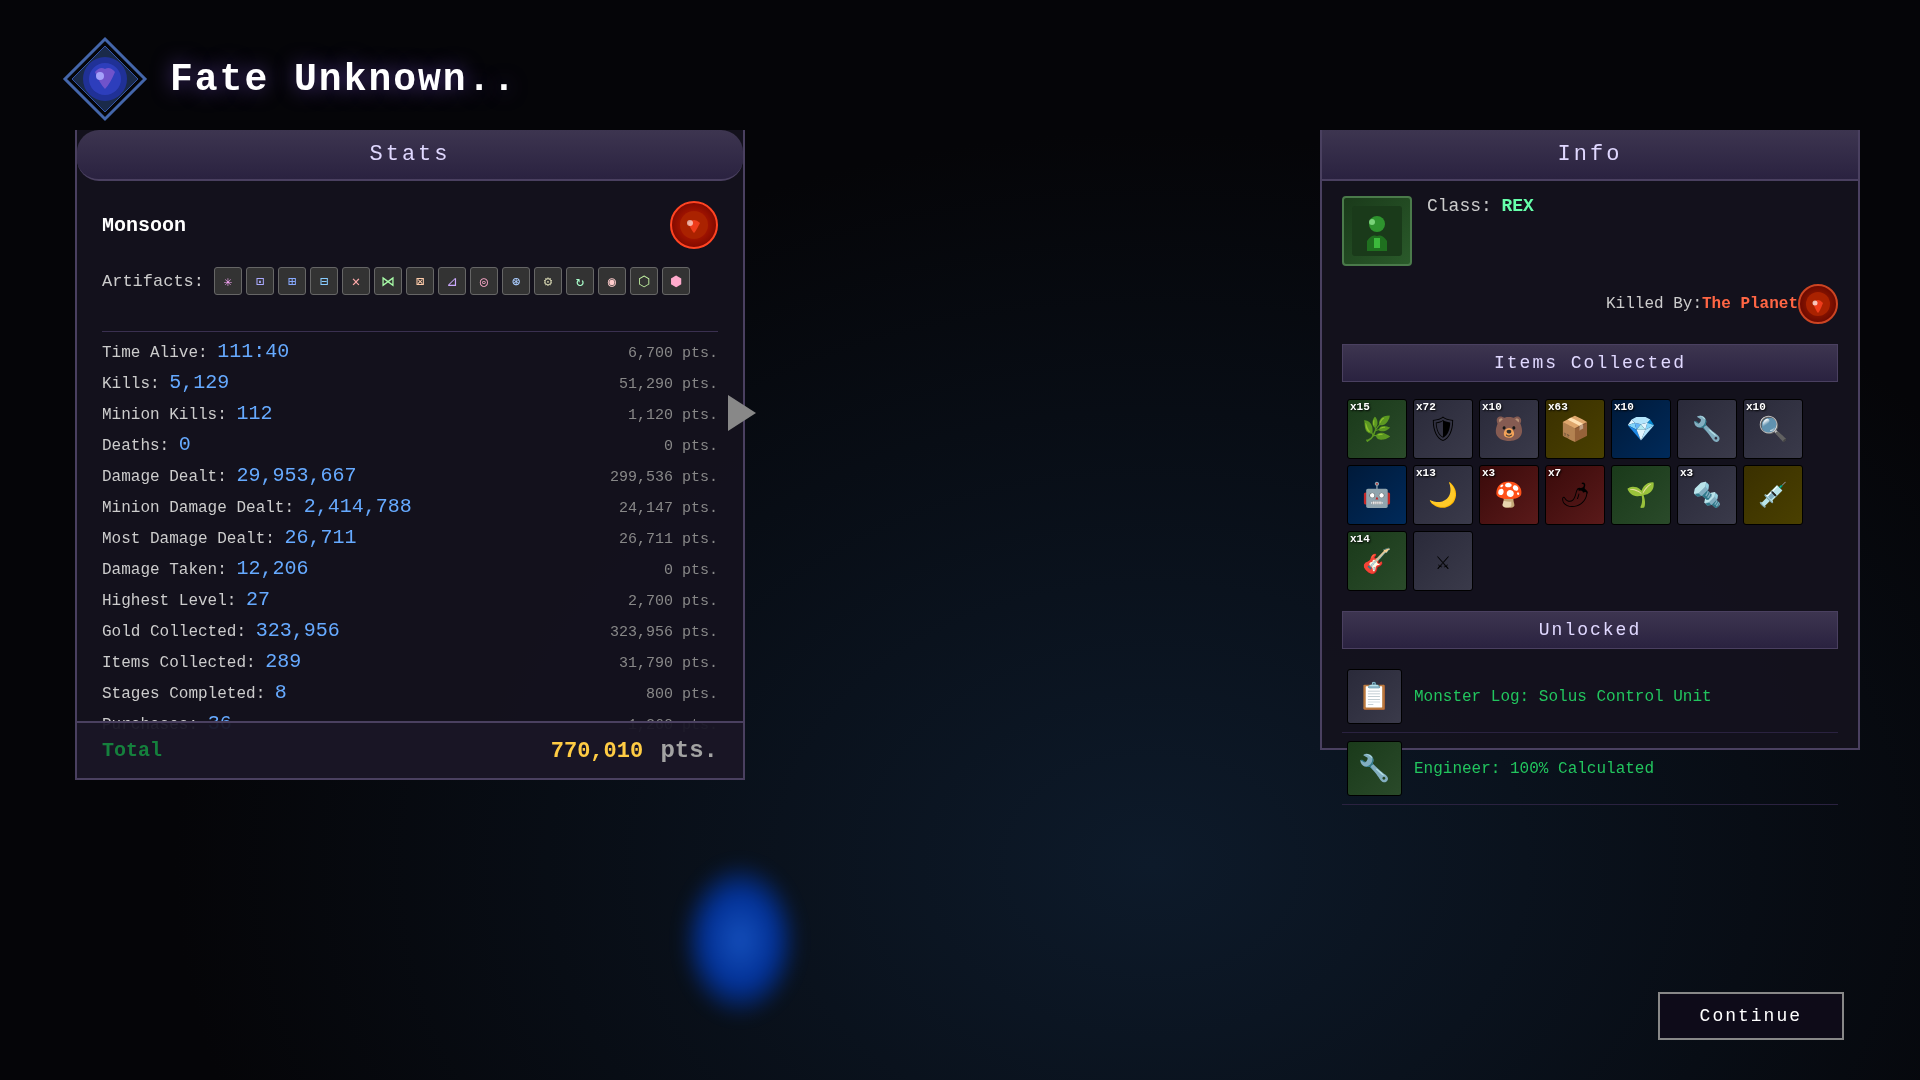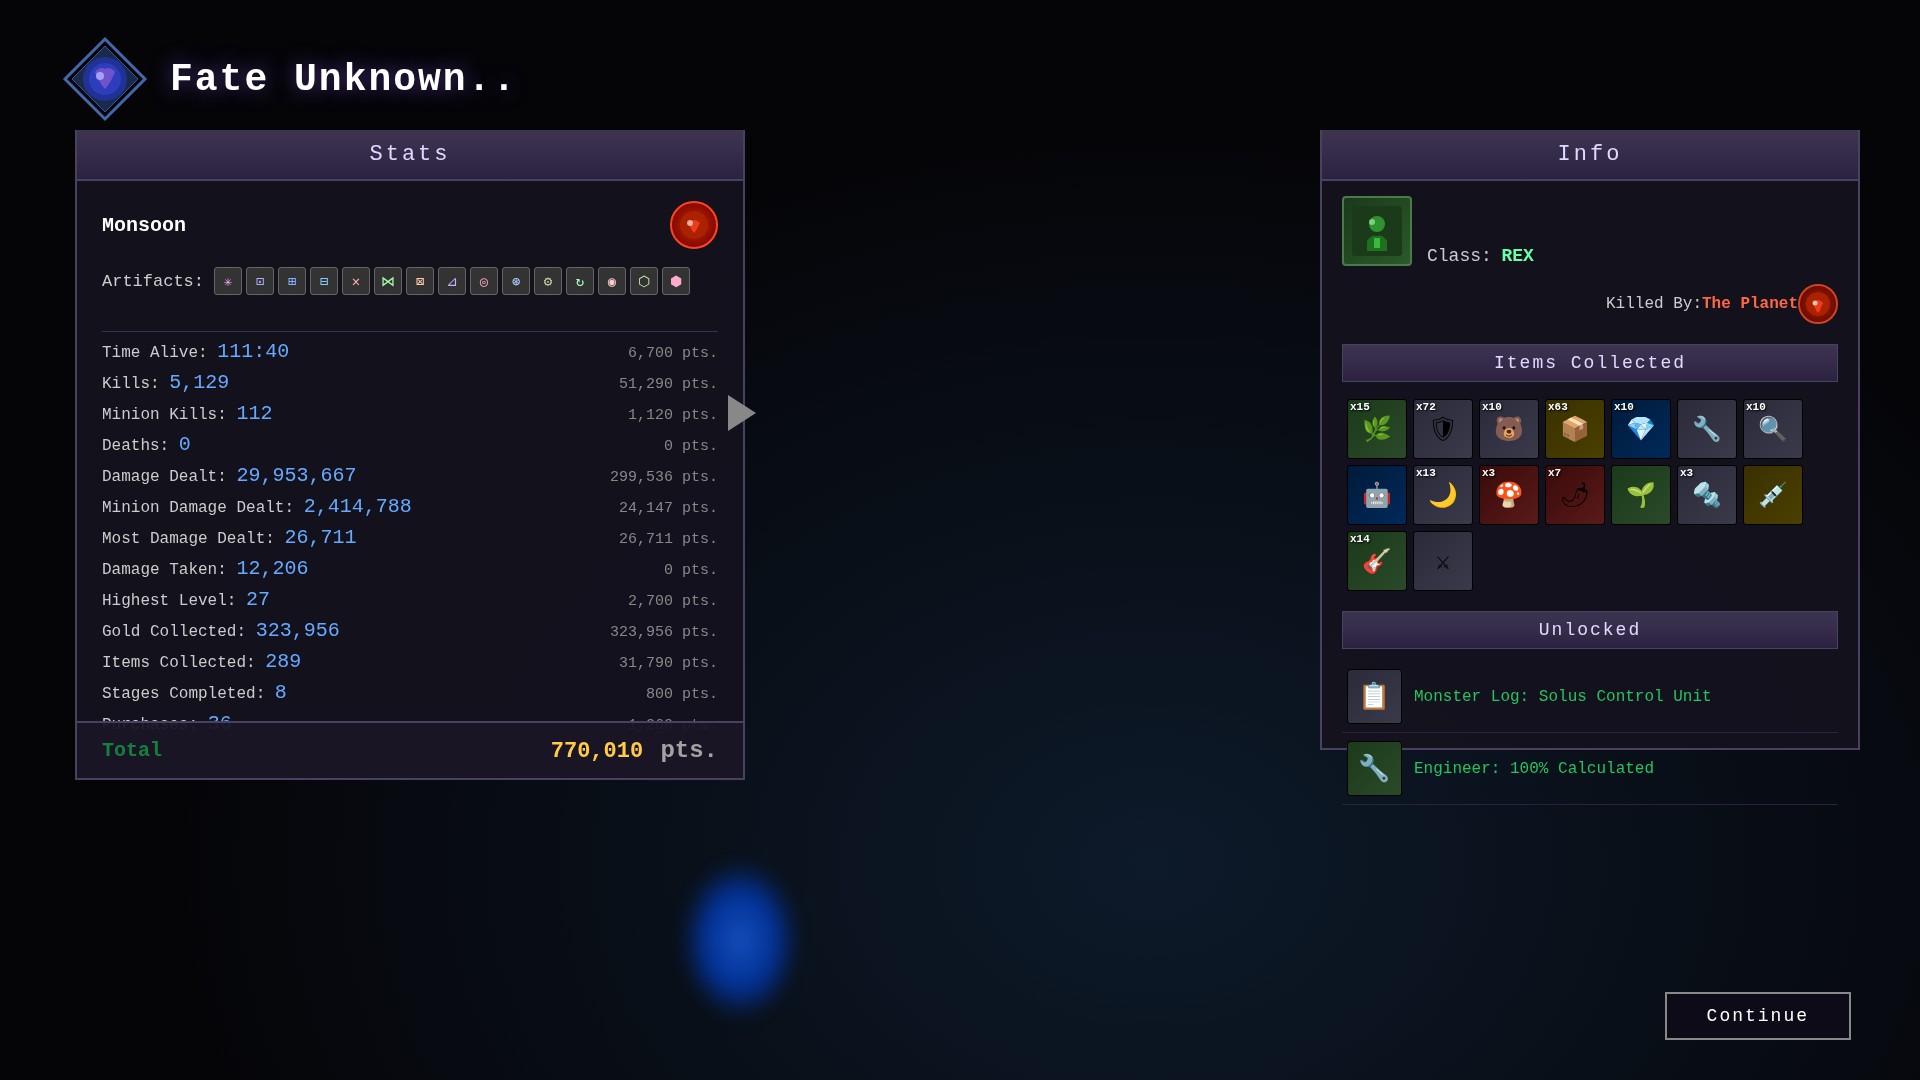--- a/index.html
+++ b/index.html
@@ -71,20 +71,21 @@
       background: rgba(20, 18, 30, 0.95);
       border: 2px solid #4a4060;
       border-top: none;
     }
 
     .stats-panel-header {
       background: linear-gradient(180deg, #3d3550 0%, #2a2240 100%);
       border-bottom: 2px solid #4a4060;
       padding: 12px;
       text-align: center;
+      border-radius: 22px;
     }
 
     .stats-panel-header-text {
       color: #e0d8ff;
       font-size: 22px;
       letter-spacing: 3px;
     }
 
     .stats-content {
       padding: 20px 25px;
@@ -224,21 +225,21 @@
       letter-spacing: 3px;
       font-family: Liberation Mono, monospace;
     }
 
     .info-content {
       padding: 15px 20px;
     }
 
     .class-row {
       display: flex;
-      align-items: flex-end;
+      align-items: flex-start;
       gap: 15px;
       margin-bottom: 18px;
     }
 
     .class-portrait {
       width: 70px;
       height: 70px;
       background: linear-gradient(135deg, #1a3a1a, #2a5a2a);
       border: 2px solid #4a7a4a;
       border-radius: 4px;
@@ -364,21 +365,21 @@
 
     .unlocked-text {
       color: #22c55e;
       font-size: 16px;
     }
 
     
     .continue-btn {
       position: absolute;
       bottom: 40px;
-      right: 69px;
+      right: 76px;
       background: rgba(15, 12, 25, 0.95);
       border: 2px solid #888888;
       color: #ffffff;
       font-size: 18px;
       padding: 12px 40px;
       cursor: pointer;
       letter-spacing: 2px;
       font-family: 'Courier New', monospace;
     }
 

